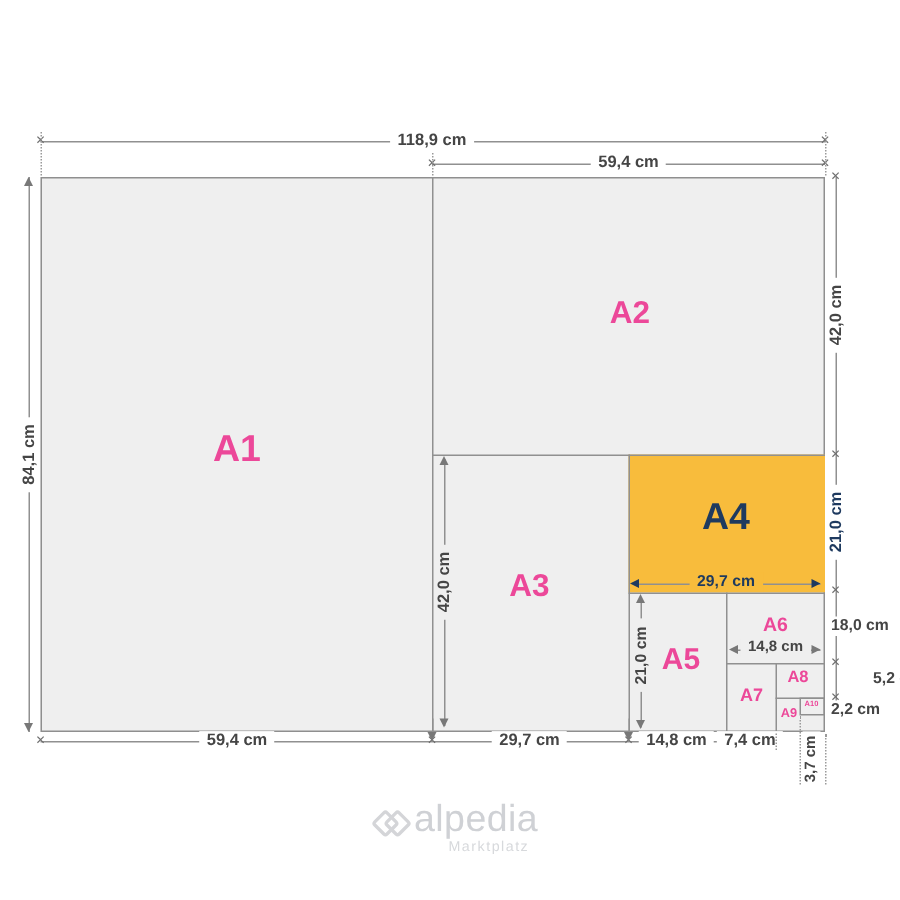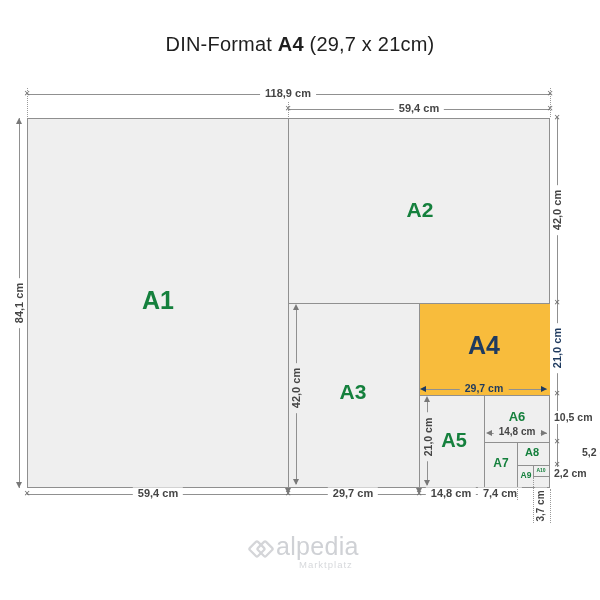--- a/index.html
+++ b/index.html
@@ -37,40 +37,35 @@
   .dimlabel.small{font-size:10px;}
 
   
   .sheet{position:absolute;left:27px;top:118px;width:523px;height:370px;
          background:#efefef;border:1px solid #8f8f8f;box-sizing:border-box;}
   .watermark{position:absolute;left:282px;top:297px;transform:translate(-50%,-50%);
              font-size:195px;font-weight:700;color:#c9c9c9;line-height:1;letter-spacing:-4px;}
   .a4box{position:absolute;left:419px;top:303px;width:131px;height:92px;background:#f8bc3c;}
   .a10box{position:absolute;left:533px;top:465px;width:17px;height:12px;
           border:1px solid #8f8f8f;box-sizing:border-box;}
-  .fmt{position:absolute;transform:translate(-50%,-50%);font-weight:700;color:#15803d;line-height:1;}
+  .fmt{position:absolute;transform:translate(-50%,-50%);font-weight:700;color:#ec4899;line-height:1;}
   .fmt.navy{color:#1e3a5f;}
 
   
   .logo-name{position:absolute;left:276px;top:534px;font-size:25px;color:#cfd1d5;
              font-weight:500;letter-spacing:.3px;line-height:1;}
   .logo-tagline{position:absolute;left:299px;top:560px;font-size:9.5px;color:#d7d9dc;
                 letter-spacing:1px;line-height:1;}
   .logo-mark{position:absolute;left:248px;top:536px;}
 </style>
 </head>
 <body>
 
 <div id="canvas">
 
-  <div class="title">
-    <span>DIN-Format</span>
-    <span class="bold">A4</span>
-    <span>(29,7 x 21cm)</span>
-  </div>
 
   <div class="hline" style="left:27px;top:94px;width:523px;"></div>
   <span class="tick" style="left:27px;top:94px;">✕</span>
   <span class="tick" style="left:550px;top:94px;">✕</span>
   <div class="dimlabel" style="left:288px;top:94px;">118,9 cm</div>
 
   <div class="hline" style="left:288px;top:109px;width:262px;"></div>
   <span class="tick" style="left:288px;top:109px;">✕</span>
   <span class="tick" style="left:550px;top:109px;">✕</span>
   <div class="dimlabel" style="left:419px;top:109px;">59,4 cm</div>
@@ -131,21 +126,21 @@
 
   <div class="vline" style="left:557px;top:118px;height:358px;"></div>
   <span class="tick" style="left:557px;top:118px;">✕</span>
   <span class="tick" style="left:557px;top:303px;">✕</span>
   <span class="tick" style="left:557px;top:394px;">✕</span>
   <span class="tick" style="left:557px;top:442px;">✕</span>
   <span class="tick" style="left:557px;top:465px;">✕</span>
   <span class="tick" style="left:557px;top:476px;">✕</span>
   <div class="dimlabel rot" style="left:558px;top:210px;">42,0 cm</div>
   <div class="dimlabel rot navy" style="left:558px;top:348px;">21,0 cm</div>
-  <div class="dimlabel side" style="left:552px;top:411px;">10,5 cm</div>
+  <div class="dimlabel side" style="left:552px;top:411px;">18,0 cm</div>
   <div class="dimlabel side" style="left:580px;top:446px;">5,2 cm</div>
   <div class="dimlabel side" style="left:552px;top:467px;">2,2 cm</div>
 
   <div class="hline" style="left:27px;top:494px;width:486px;"></div>
   <span class="tick" style="left:27px;top:494px;">✕</span>
   <span class="tick" style="left:288px;top:494px;">✕</span>
   <span class="tick" style="left:419px;top:494px;">✕</span>
   <span class="tick" style="left:484px;top:494px;">✕</span>
   <div class="tri right" style="left:511px;top:491px;"></div>
   <div class="dimlabel" style="left:158px;top:494px;">59,4 cm</div>

